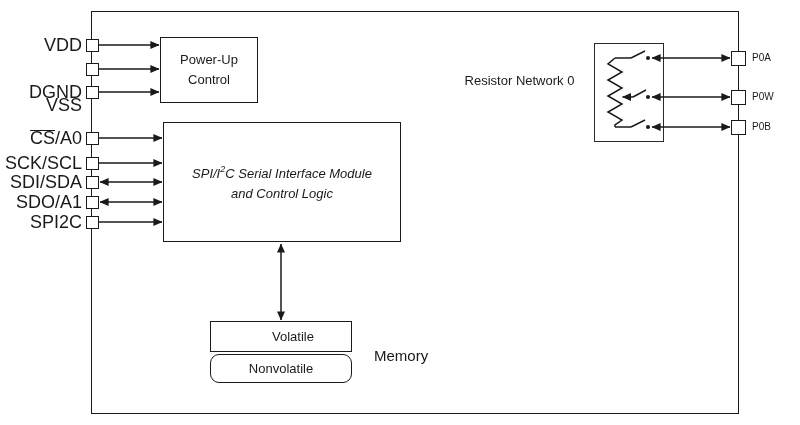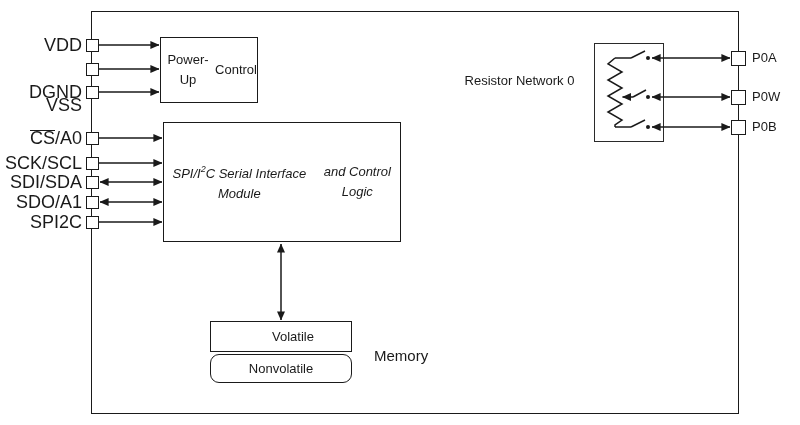--- a/index.html
+++ b/index.html
@@ -9,39 +9,39 @@
   }
   .abs{position:absolute;}
   
   #outer-box{
     left:91px;top:11px;width:648px;height:403px;
     border:1.6px solid #1a1a1a;box-sizing:border-box;background:transparent;z-index:1;
   }
   
   .block{
     border:1.6px solid #1a1a1a;box-sizing:border-box;background:#ffffff;z-index:2;
-    display:flex;flex-direction:row;align-items:center;justify-content:center;
+    display:flex;flex-direction:column;align-items:center;justify-content:center;
     font-size:13px;line-height:20px;text-align:center;
   }
   #powerup-block{left:160px;top:37px;width:98px;height:66px;}
   #serial-block{left:163px;top:122px;width:238px;height:120px;font-style:italic;}
   #volatile-block{left:210px;top:321px;width:142px;height:31px;padding-left:24px;}
   #nonvolatile-block{left:210px;top:354px;width:142px;height:29px;border-radius:9px;}
   #network-box{left:594px;top:43px;width:70px;height:99px;border:1.4px solid #2a2a2a;box-sizing:border-box;background:#ffffff;z-index:2;}
   #network-label{left:448px;top:71px;width:143px;text-align:center;font-size:13px;line-height:19px;z-index:2;}
   #memory-label{left:374px;top:347px;font-size:15px;line-height:18px;z-index:2;}
   sup.i2c{font-size:9px;position:relative;top:-1px;}
   
   .pinbox{
     border:1.5px solid #1a1a1a;background:#ffffff;box-sizing:border-box;z-index:4;
   }
   .pinbox.l{width:13px;height:13px;left:85.5px;}
   .pinbox.r{width:15px;height:15px;left:731px;}
   .pinlabel-l{left:0;width:82px;text-align:right;font-size:18px;line-height:18px;z-index:2;white-space:nowrap;}
-  .pinlabel-r{left:752px;font-size:13px;line-height:18px;z-index:2;white-space:nowrap;}
+  .pinlabel-r{left:752px;font-size:10px;line-height:18px;z-index:2;white-space:nowrap;}
   .ol{display:inline-block;border-top:1.4px solid #1a1a1a;padding-top:0px;line-height:15px;}
   
   #wires{left:0;top:0;width:800px;height:425px;z-index:5;pointer-events:none;}
 </style>
 </head>
 <body>
 
 <div id="stage">
 
   <div class="abs" id="outer-box"></div>

